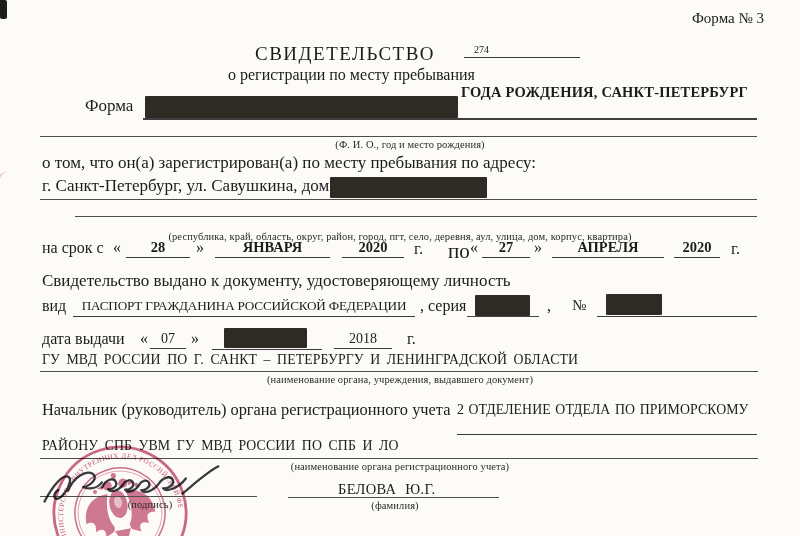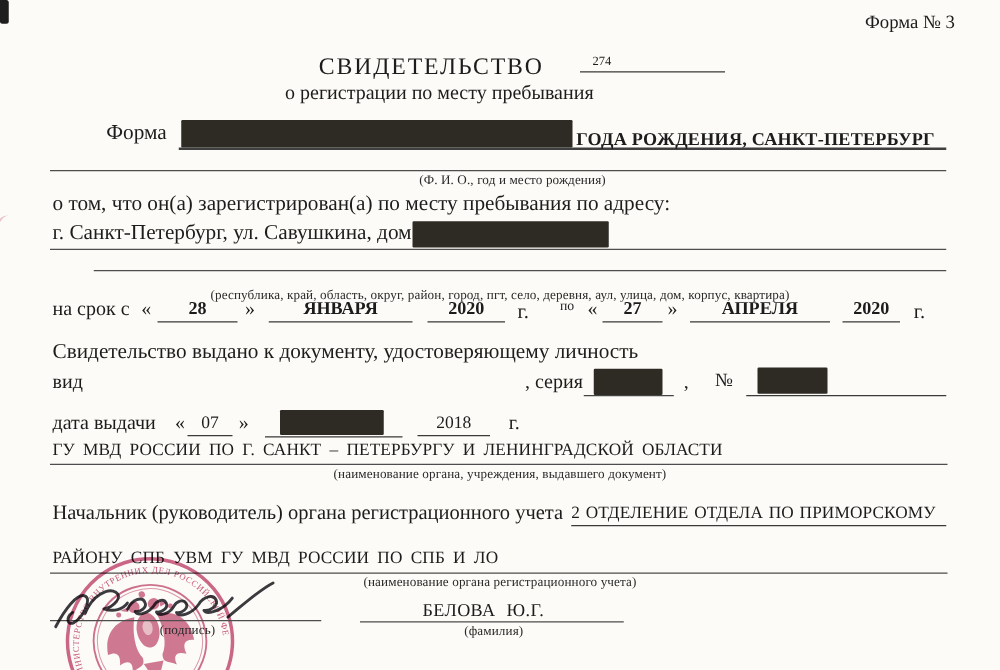--- a/index.html
+++ b/index.html
@@ -32,49 +32,50 @@
   <div class="abs" style="left:-7px;top:172px;width:18px;height:34px;border-left:3px solid rgba(195,80,110,0.30);border-radius:50%;transform:rotate(14deg);"></div>
 
   <div class="abs" style="right:36px;top:10px;font-size:15px;">Форма № 3</div>
   <div class="abs" style="left:255px;top:43px;font-size:19px;letter-spacing:1.5px;">СВИДЕТЕЛЬСТВО</div>
   <div class="abs" style="left:464px;top:44px;width:106px;border-bottom:1.6px solid #3a3a3a;font-size:10px;padding:0 0 2px 10px;">274</div>
   <div class="abs" style="left:228px;top:66px;font-size:16px;">о регистрации по месту пребывания</div>
 
   <div class="abs body-text" style="left:85px;top:96px;">Форма</div>
   <div class="abs" style="left:143px;top:96px;width:614px;height:22px;border-bottom:2px solid #3f3f3f;"></div>
   <div class="abs redaction" style="left:145px;top:96px;width:313px;height:22px;"></div>
-  <div class="abs" style="left:461px;top:104px;font-size:14.5px;font-weight:bold;letter-spacing:0.2px;">ГОДА РОЖДЕНИЯ, САНКТ-ПЕТЕРБУРГ</div>
+  <div class="abs" style="left:461px;top:84px;font-size:14.5px;font-weight:bold;letter-spacing:0.2px;">ГОДА РОЖДЕНИЯ, САНКТ-ПЕТЕРБУРГ</div>
   <div class="abs rule" style="left:40px;top:136px;width:717px;"></div>
   <div class="abs caption" style="left:240px;top:139px;width:340px;">(Ф. И. О., год и место рождения)</div>
 
   <div class="abs body-text" style="left:42px;top:153px;">о том, что он(а) зарегистрирован(а) по месту пребывания по адресу:</div>
   <div class="abs body-text" style="left:42px;top:176px;">г. Санкт-Петербург, ул. Савушкина, дом</div>
   <div class="abs redaction" style="left:330px;top:177px;width:157px;height:21px;"></div>
   <div class="abs rule" style="left:40px;top:199px;width:717px;border-top-width:1.8px;"></div>
   <div class="abs rule" style="left:75px;top:216px;width:682px;border-top-width:1.6px;"></div>
   <div class="abs caption" style="left:150px;top:231px;width:500px;">(республика, край, область, округ, район, город, пгт, село, деревня, аул, улица, дом, корпус, квартира)</div>
 
   <div class="abs" style="left:42px;top:239px;font-size:16px;">на срок с</div>
   <div class="abs" style="left:113px;top:239px;font-size:16px;">«</div>
   <div class="abs blank" style="left:126px;top:238px;width:64px;">28</div>
   <div class="abs" style="left:196px;top:239px;font-size:16px;">»</div>
   <div class="abs blank" style="left:215px;top:238px;width:115px;">ЯНВАРЯ</div>
   <div class="abs blank" style="left:342px;top:238px;width:62px;">2020</div>
   <div class="abs" style="left:414px;top:239px;font-size:16.5px;">г.</div>
-  <div class="abs" style="left:448px;top:239px;font-size:11px;">по</div>
+  <div class="abs" style="left:448px;top:239px;font-size:21px;">по</div>
   <div class="abs" style="left:470px;top:239px;font-size:16px;">«</div>
   <div class="abs blank" style="left:482px;top:238px;width:48px;">27</div>
   <div class="abs" style="left:534px;top:239px;font-size:16px;">»</div>
   <div class="abs blank" style="left:552px;top:238px;width:112px;">АПРЕЛЯ</div>
   <div class="abs blank" style="left:674px;top:238px;width:46px;">2020</div>
   <div class="abs" style="left:731px;top:239px;font-size:16.5px;">г.</div>
 
   <div class="abs body-text" style="left:42px;top:271px;">Свидетельство выдано к документу, удостоверяющему личность</div>
 
   <div class="abs" style="left:42px;top:297px;font-size:16px;">вид</div>
+  <div class="abs" style="left:73px;top:296px;width:342px;height:20px;border-bottom:1.6px solid #3a3a3a;text-align:center;font-size:13.2px;letter-spacing:-0.2px;line-height:20px;white-space:nowrap;">ПАСПОРТ ГРАЖДАНИНА РОССИЙСКОЙ ФЕДЕРАЦИИ</div>
   <div class="abs" style="left:420px;top:297px;font-size:16px;">, серия</div>
   <div class="abs" style="left:467px;top:296px;width:72px;height:20px;border-bottom:1.4px solid #444;"></div>
   <div class="abs redaction" style="left:475px;top:295px;width:55px;height:21px;"></div>
   <div class="abs" style="left:547px;top:297px;font-size:16px;">,</div>
   <div class="abs" style="left:572px;top:297px;font-size:15px;">№</div>
   <div class="abs" style="left:597px;top:296px;width:160px;height:20px;border-bottom:1.6px solid #3a3a3a;"></div>
   <div class="abs redaction" style="left:606px;top:294px;width:56px;height:21px;"></div>
 
   <div class="abs" style="left:42px;top:330px;font-size:16px;">дата выдачи</div>
   <div class="abs" style="left:140px;top:330px;font-size:16px;">«</div>
@@ -83,21 +84,21 @@
   <div class="abs" style="left:212px;top:329px;width:110px;height:20px;border-bottom:1.6px solid #3a3a3a;"></div>
   <div class="abs redaction" style="left:224px;top:328px;width:83px;height:20px;"></div>
   <div class="abs blank" style="left:334px;top:329px;width:58px;font-weight:normal;font-size:14px;">2018</div>
   <div class="abs" style="left:407px;top:330px;font-size:16px;">г.</div>
 
   <div class="abs caps-line" style="left:42px;top:352px;">ГУ МВД РОССИИ ПО Г. САНКТ – ПЕТЕРБУРГУ И ЛЕНИНГРАДСКОЙ ОБЛАСТИ</div>
   <div class="abs rule" style="left:40px;top:371px;width:718px;"></div>
   <div class="abs caption" style="left:240px;top:374px;width:320px;">(наименование органа, учреждения, выдавшего документ)</div>
 
   <div class="abs" style="left:42px;top:400px;font-size:16.4px;">Начальник (руководитель) органа регистрационного учета</div>
-  <div class="abs caps-line" style="left:457px;top:402px;width:300px;border-bottom:1.6px solid #3a3a3a;padding-bottom:2px;word-spacing:1px;">2 ОТДЕЛЕНИЕ ОТДЕЛА ПО ПРИМОРСКОМУ</div>
+  <div class="abs caps-line" style="left:457px;top:402px;width:300px;border-bottom:1.6px solid #3a3a3a;padding-bottom:16px;word-spacing:1px;">2 ОТДЕЛЕНИЕ ОТДЕЛА ПО ПРИМОРСКОМУ</div>
   <div class="abs caps-line" style="left:42px;top:438px;">РАЙОНУ СПБ УВМ ГУ МВД РОССИИ ПО СПБ И ЛО</div>
   <div class="abs rule" style="left:40px;top:458px;width:718px;"></div>
   <div class="abs caption" style="left:250px;top:461px;width:300px;">(наименование органа регистрационного учета)</div>
 
   <svg class="abs stamp-svg" style="left:49px;top:442px;" width="142" height="142" viewBox="0 0 142 142">
     <defs>
       <path id="sp-top" d="M 14,85 A 58,58 0 1 1 128,85" fill="none"></path>
       <path id="sp-bot" d="M 31,101 A 50,50 0 0 0 111,101" fill="none"></path>
     </defs>
     <g transform="rotate(-18 71 71)" stroke="#c0416b" fill="none">

